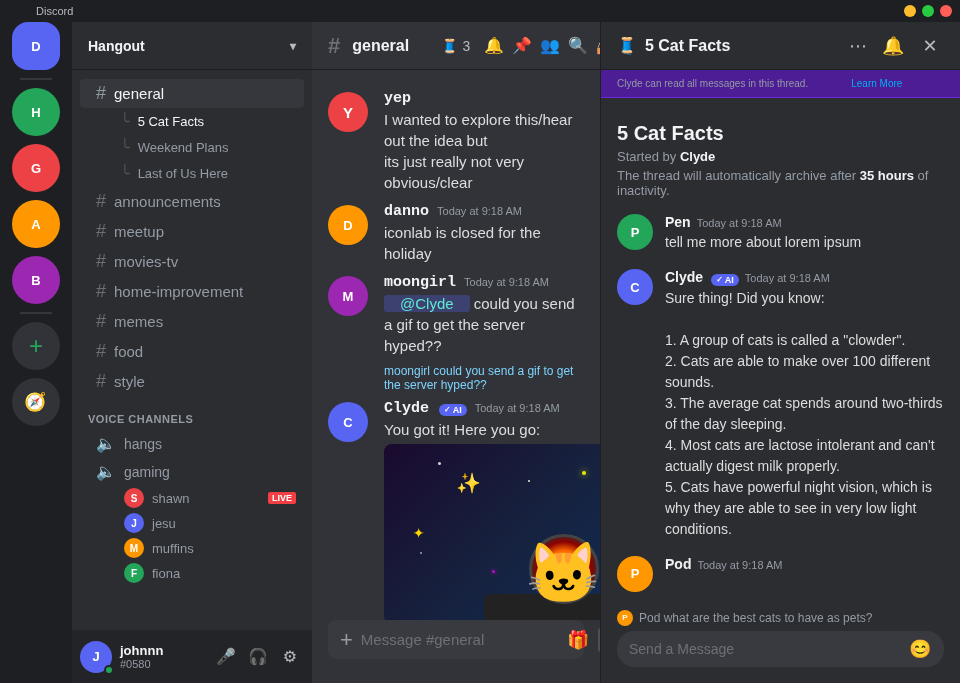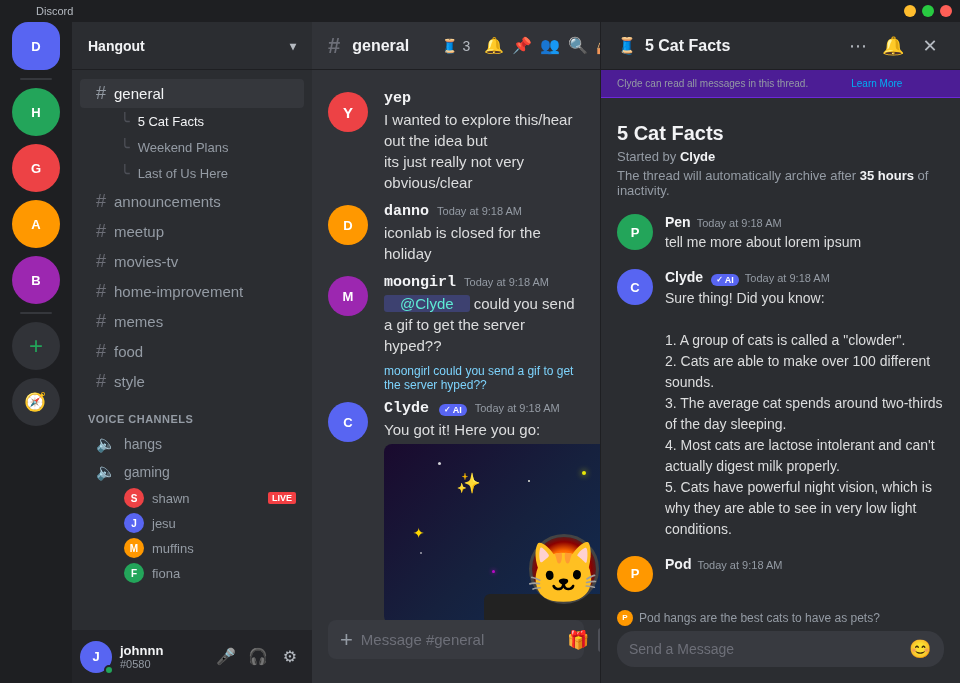--- a/index.html
+++ b/index.html
@@ -463,21 +463,21 @@
           <span class="thread-msg-author">Pod</span>
           <span class="thread-msg-time">Today at 9:18 AM</span>
         </div>
       </div>
     </div>
 
     <div style="display:flex; align-items:center; gap:6px; padding: 2px 0 4px 0; color:#949ba4; font-size:12px;">
       <div style="width:16px; height:16px; border-radius:50%; background:#ff9800; display:flex; align-items:center; justify-content:center; flex-shrink:0;">
         <span style="font-size:8px; color:white; font-weight:700;">P</span>
       </div>
-      <span>Pod hangs are the best cats to have as pets?</span>
+      <span>Pod what are the best cats to have as pets?</span>
     </div>
 
   </div>
 
   <div class="thread-input-area">
     <div class="thread-input-box">
       <input class="thread-input" type="text" placeholder="Send a Message" style="">
       <span class="thread-input-emoji">😊</span>
     </div>
   </div>

